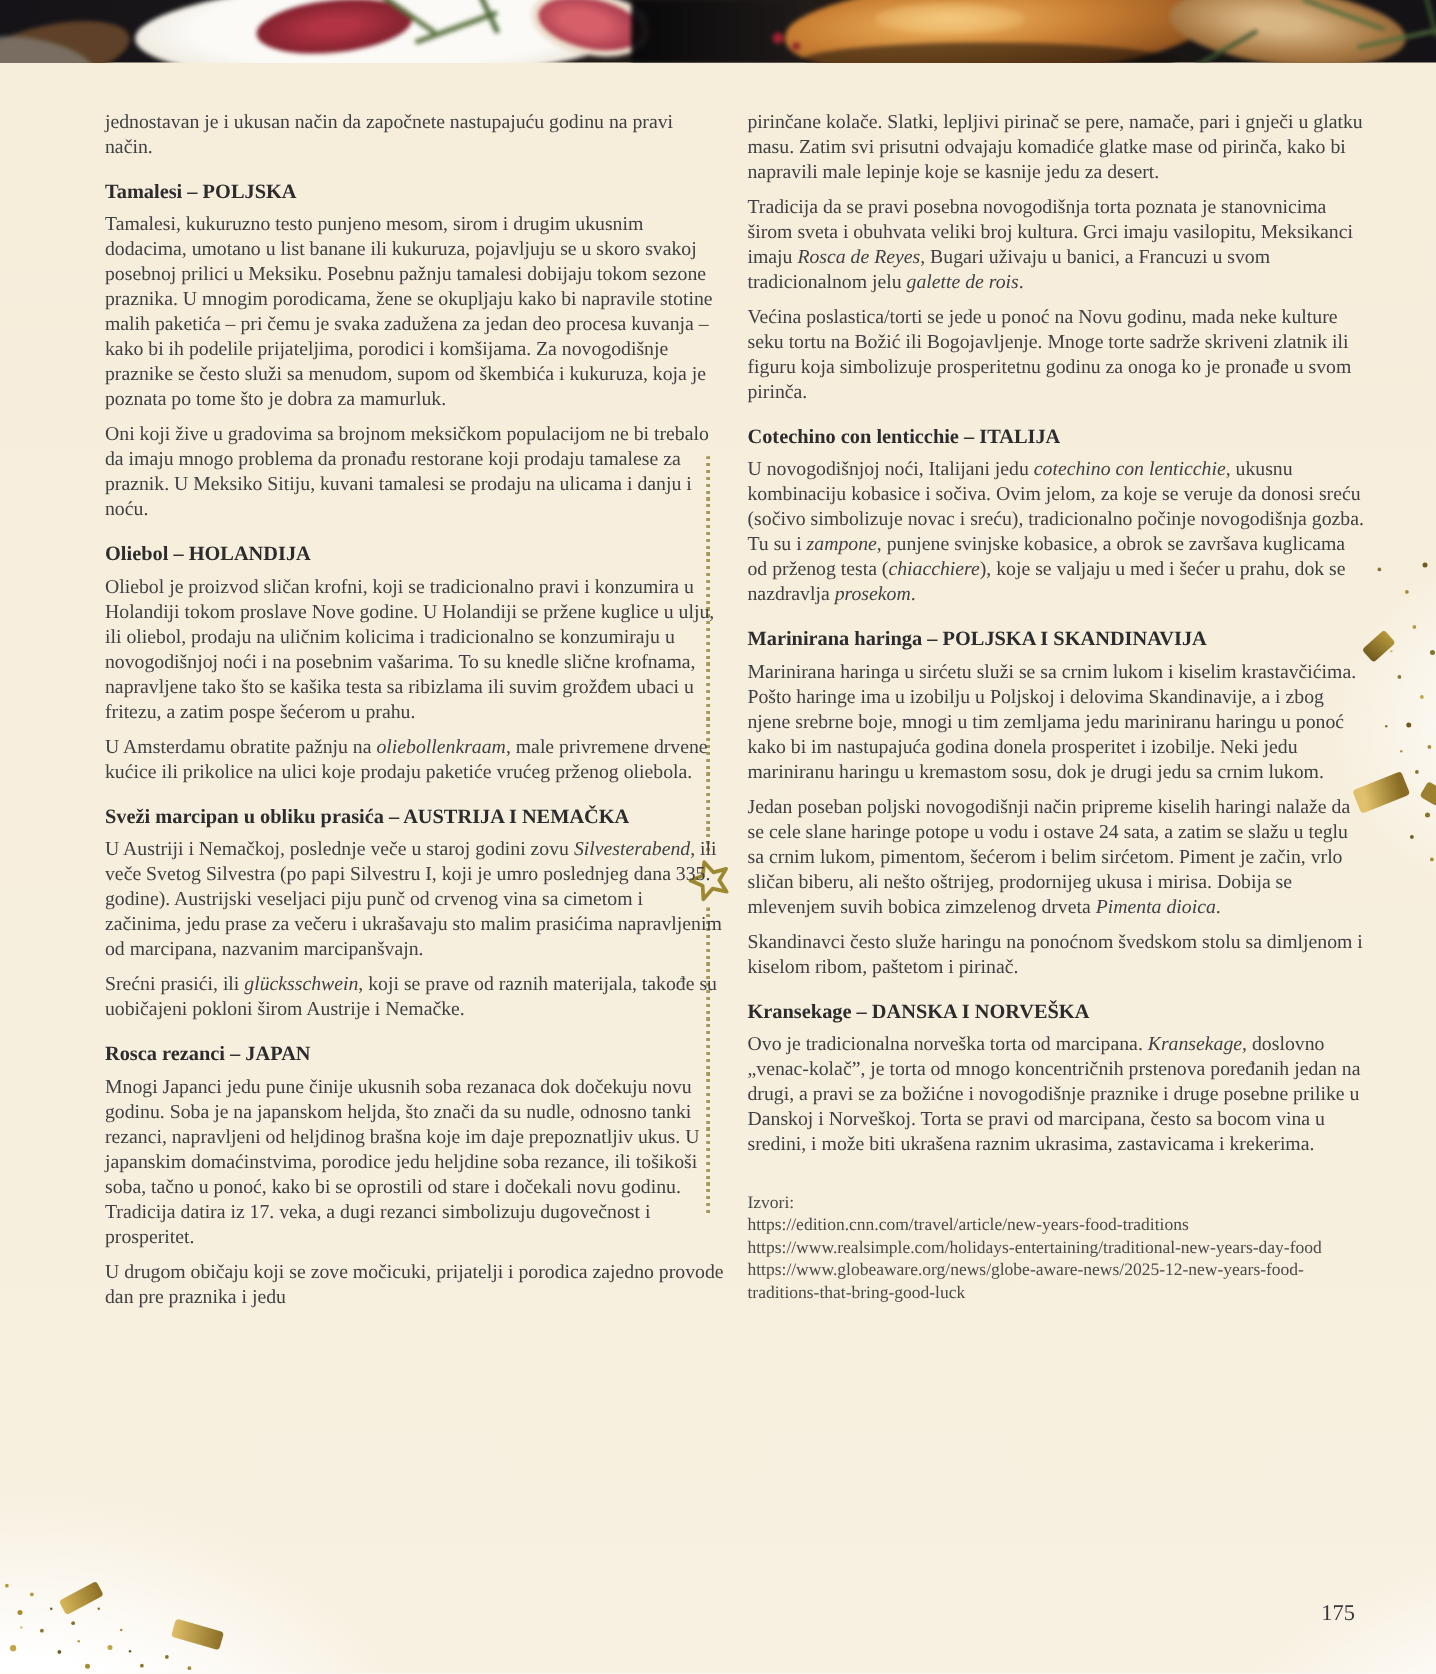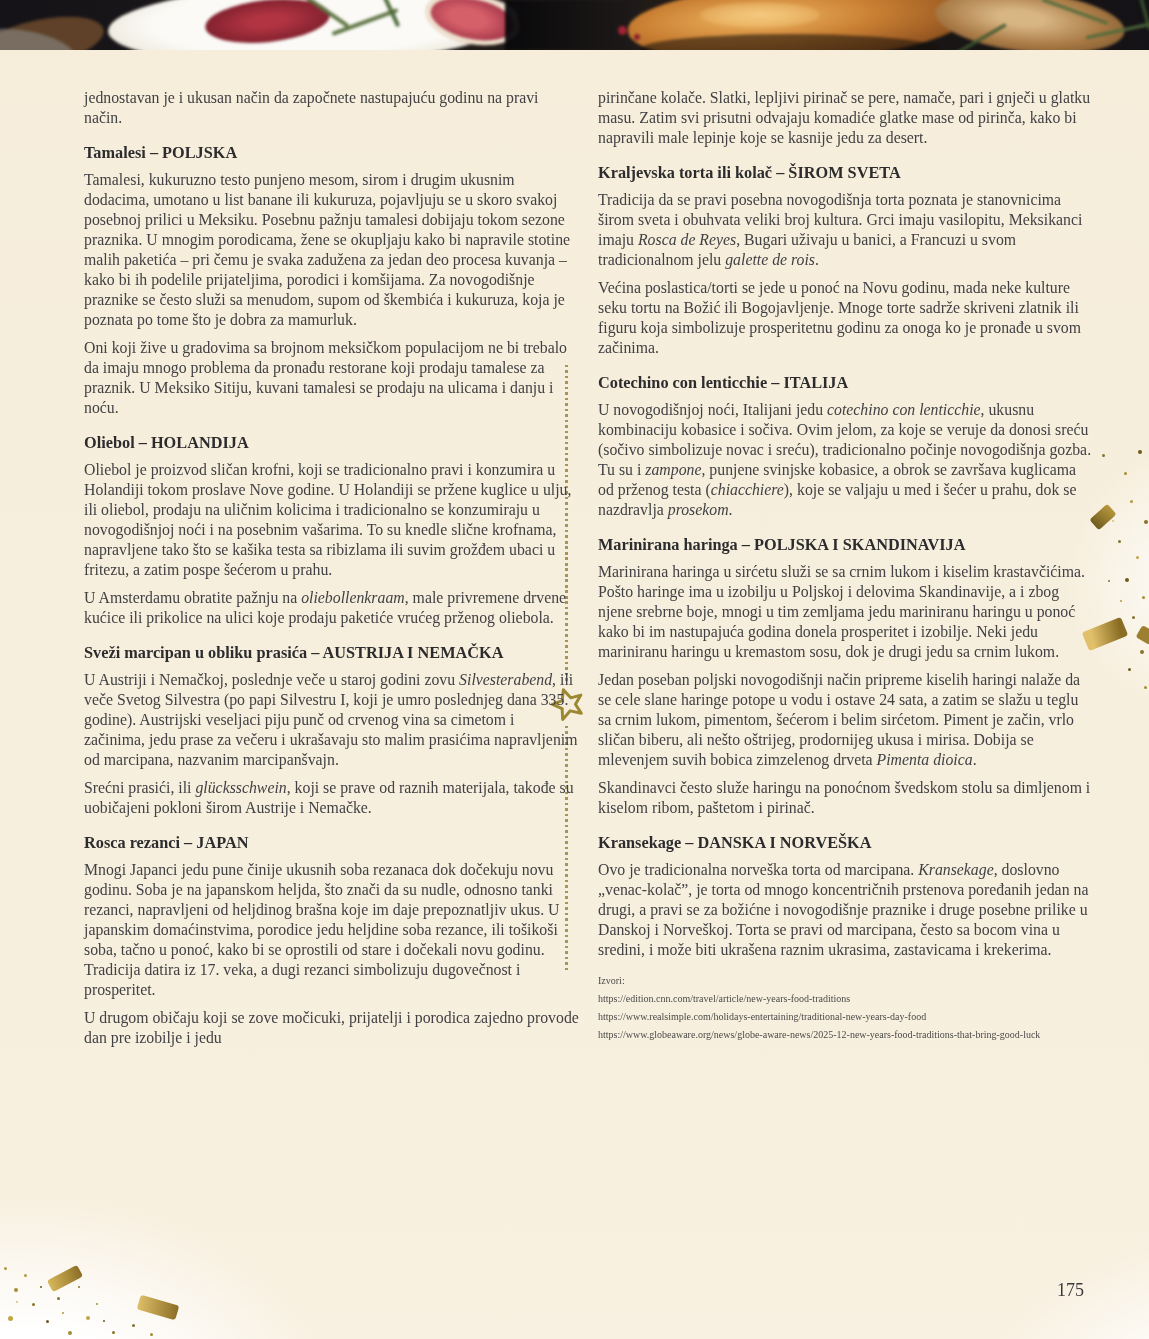--- a/index.html
+++ b/index.html
@@ -13,21 +13,21 @@
     background:linear-gradient(90deg,#151317 0%,#1c181a 25%,#241d18 50%,#1b1715 75%,#141216 100%);}
   .banner .shapes{position:absolute;inset:0;filter:blur(1.5px);}
   .b{position:absolute;}
   
   .col{position:absolute;top:88px;}
   .col-left{left:84px;width:495px;}
   .col-right{left:598px;width:497px;}
   .body-p{margin:0 0 8px 0;font-size:15.8px;line-height:20px;color:#414144;}
   .sec-h{margin:15px 0 7px 0;font-size:16.3px;line-height:20px;font-weight:bold;color:#2c2c2e;}
   .body-p i{font-style:italic;text-align:right;}
-  .sources{margin-top:12px;font-size:10px;line-height:18px;color:#4a4a48;}
+  .sources{margin-top:28px;font-size:14px;line-height:18px;color:#4a4a48;}
   .src-url{overflow-wrap:anywhere;}
   .pagenum{position:absolute;left:1057px;top:1280px;font-size:18px;color:#39393b;}
   
   .dotline{position:absolute;left:565px;width:2.5px;opacity:.9;
     background:repeating-linear-gradient(to bottom,#9c8c4a 0 2.5px,rgba(0,0,0,0) 2.5px 5.5px);}
   .seg1{top:365px;height:318px;}
   .seg2{top:726px;height:246px;}
   .star{position:absolute;left:549px;top:685px;}
   
   .fade{position:absolute;pointer-events:none;}
@@ -103,33 +103,32 @@
       <div>
           <p class="body-p">U Austriji i Nemačkoj, poslednje veče u staroj godini zovu <i>Silvesterabend</i>, ili veče Svetog Silvestra (po papi Silvestru I, koji je umro poslednjeg dana 335. godine). Austrijski veseljaci piju punč od crvenog vina sa cimetom i začinima, jedu prase za večeru i ukrašavaju sto malim prasićima napravljenim od marcipana, nazvanim marcipanšvajn.</p>
           <p class="body-p">Srećni prasići, ili <i>glücksschwein</i>, koji se prave od raznih materijala, takođe su uobičajeni pokloni širom Austrije i Nemačke.</p>
         </div>
     </section>
 
     <section>
       <h3 class="sec-h">Rosca rezanci – JAPAN</h3>
       <div>
           <p class="body-p">Mnogi Japanci jedu pune činije ukusnih soba rezanaca dok dočekuju novu godinu. Soba je na japanskom heljda, što znači da su nudle, odnosno tanki rezanci, napravljeni od heljdinog brašna koje im daje prepoznatljiv ukus. U japanskim domaćinstvima, porodice jedu heljdine soba rezance, ili tošikoši soba, tačno u ponoć, kako bi se oprostili od stare i dočekali novu godinu. Tradicija datira iz 17. veka, a dugi rezanci simbolizuju dugovečnost i prosperitet.</p>
-          <p class="body-p">U drugom običaju koji se zove močicuki, prijatelji i porodica zajedno provode dan pre izobilje i jedu</p>
+          <p class="body-p">U drugom običaju koji se zove močicuki, prijatelji i porodica zajedno provode dan pre praznika i jedu</p>
         </div>
     </section>
   </div>
 
   <div class="col col-right">
     <p class="body-p">pirinčane kolače. Slatki, lepljivi pirinač se pere, namače, pari i gnječi u glatku masu. Zatim svi prisutni odvajaju komadiće glatke mase od pirinča, kako bi napravili male lepinje koje se kasnije jedu za desert.</p>
 
     <section>
-      <h3 class="sec-h">Kraljevska torta ili kolač – ŠIROM SVETA</h3>
       <div>
           <p class="body-p">Tradicija da se pravi posebna novogodišnja torta poznata je stanovnicima širom sveta i obuhvata veliki broj kultura. Grci imaju vasilopitu, Meksikanci imaju <i>Rosca de Reyes</i>, Bugari uživaju u banici, a Francuzi u svom tradicionalnom jelu <i>galette de rois</i>.</p>
-          <p class="body-p">Većina poslastica/torti se jede u ponoć na Novu godinu, mada neke kulture seku tortu na Božić ili Bogojavljenje. Mnoge torte sadrže skriveni zlatnik ili figuru koja simbolizuje prosperitetnu godinu za onoga ko je pronađe u svom začinima.</p>
+          <p class="body-p">Većina poslastica/torti se jede u ponoć na Novu godinu, mada neke kulture seku tortu na Božić ili Bogojavljenje. Mnoge torte sadrže skriveni zlatnik ili figuru koja simbolizuje prosperitetnu godinu za onoga ko je pronađe u svom pirinča.</p>
         </div>
     </section>
 
     <section>
       <h3 class="sec-h">Cotechino con lenticchie – ITALIJA</h3>
       <div>
           <p class="body-p">U novogodišnjoj noći, Italijani jedu <i>cotechino con lenticchie</i>, ukusnu kombinaciju kobasice i sočiva. Ovim jelom, za koje se veruje da donosi sreću (sočivo simbolizuje novac i sreću), tradicionalno počinje novogodišnja gozba. Tu su i <i>zampone</i>, punjene svinjske kobasice, a obrok se završava kuglicama od prženog testa (<i>chiacchiere</i>), koje se valjaju u med i šećer u prahu, dok se nazdravlja <i>prosekom</i>.</p>
         </div>
     </section>
 

